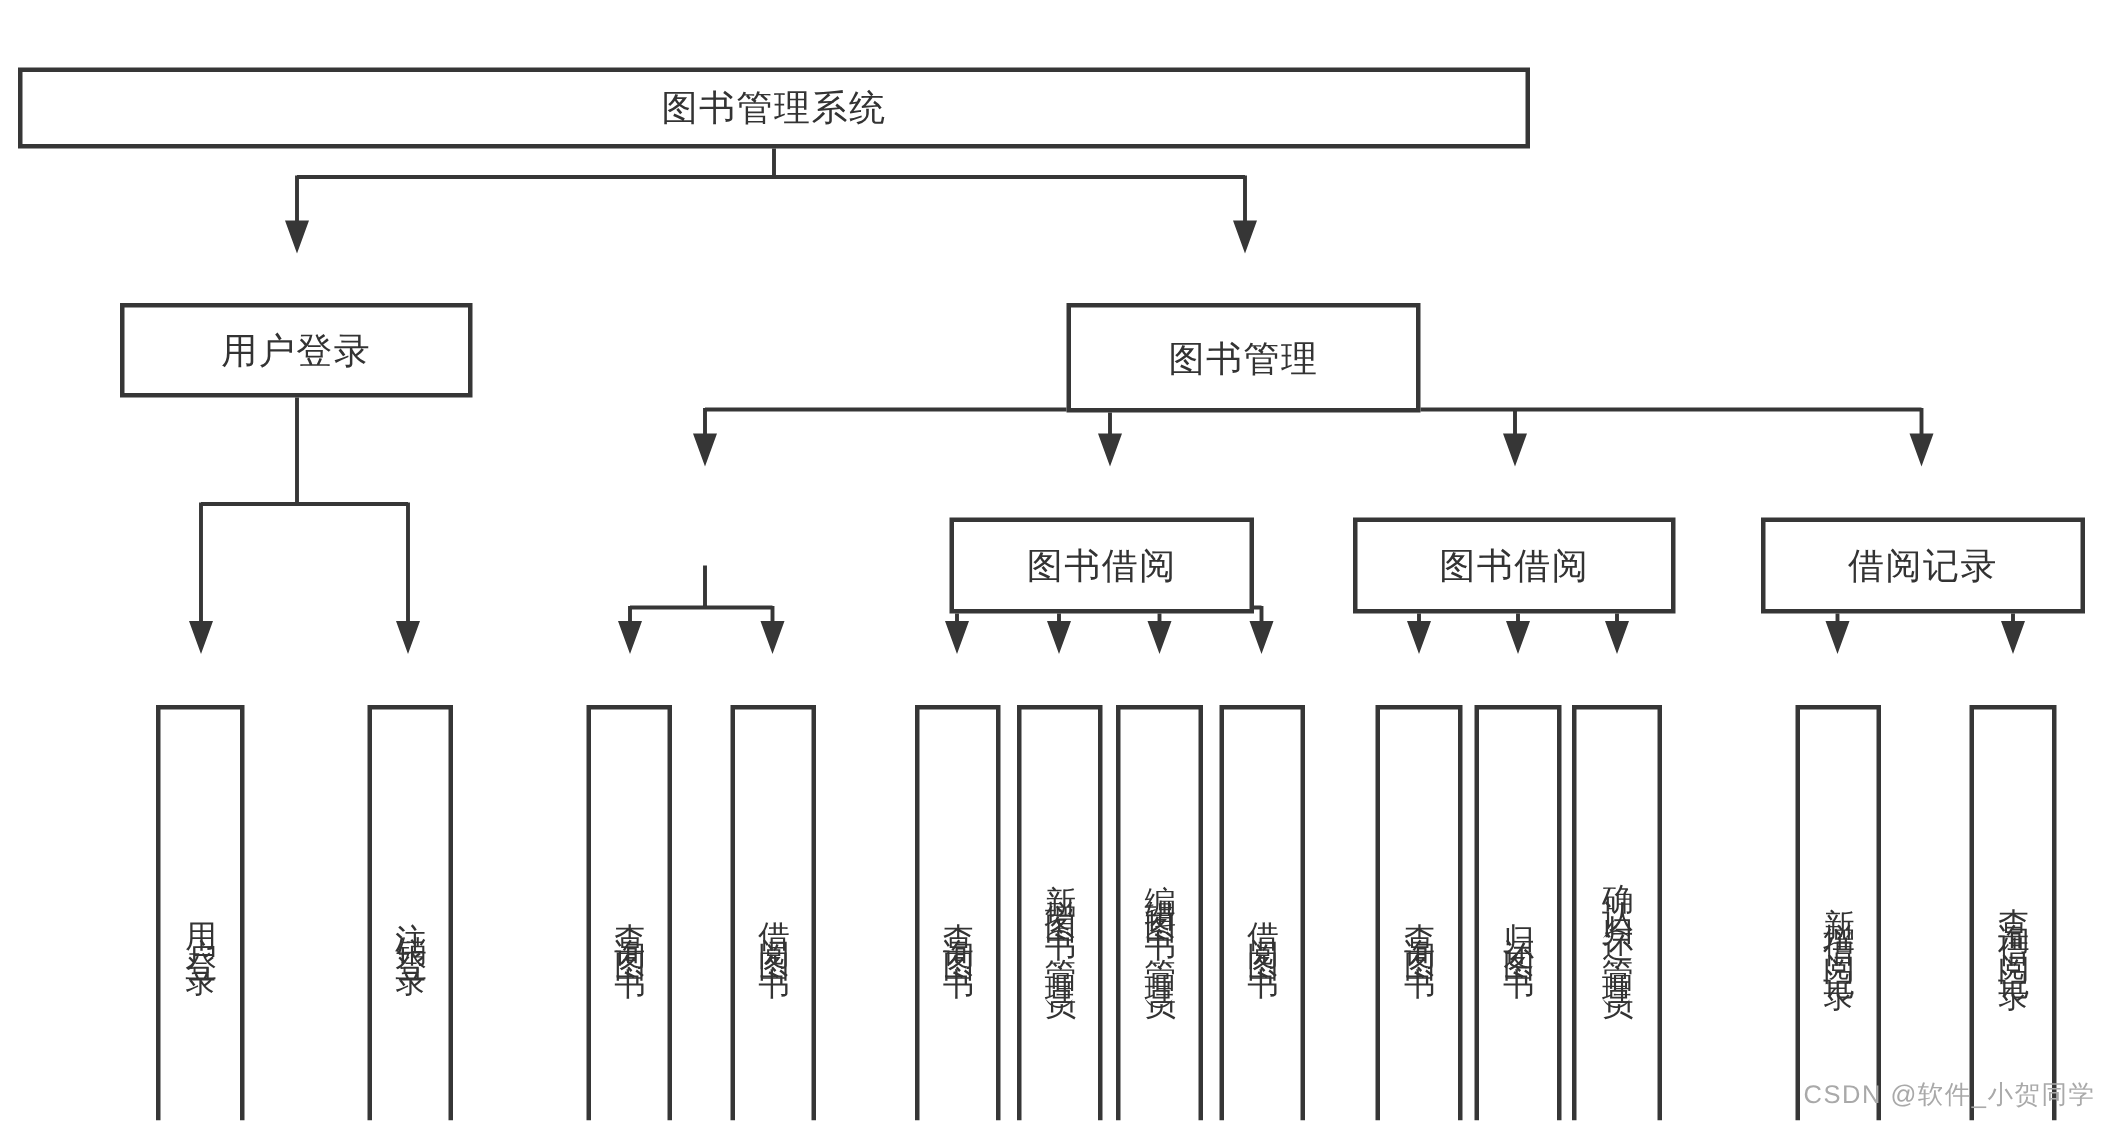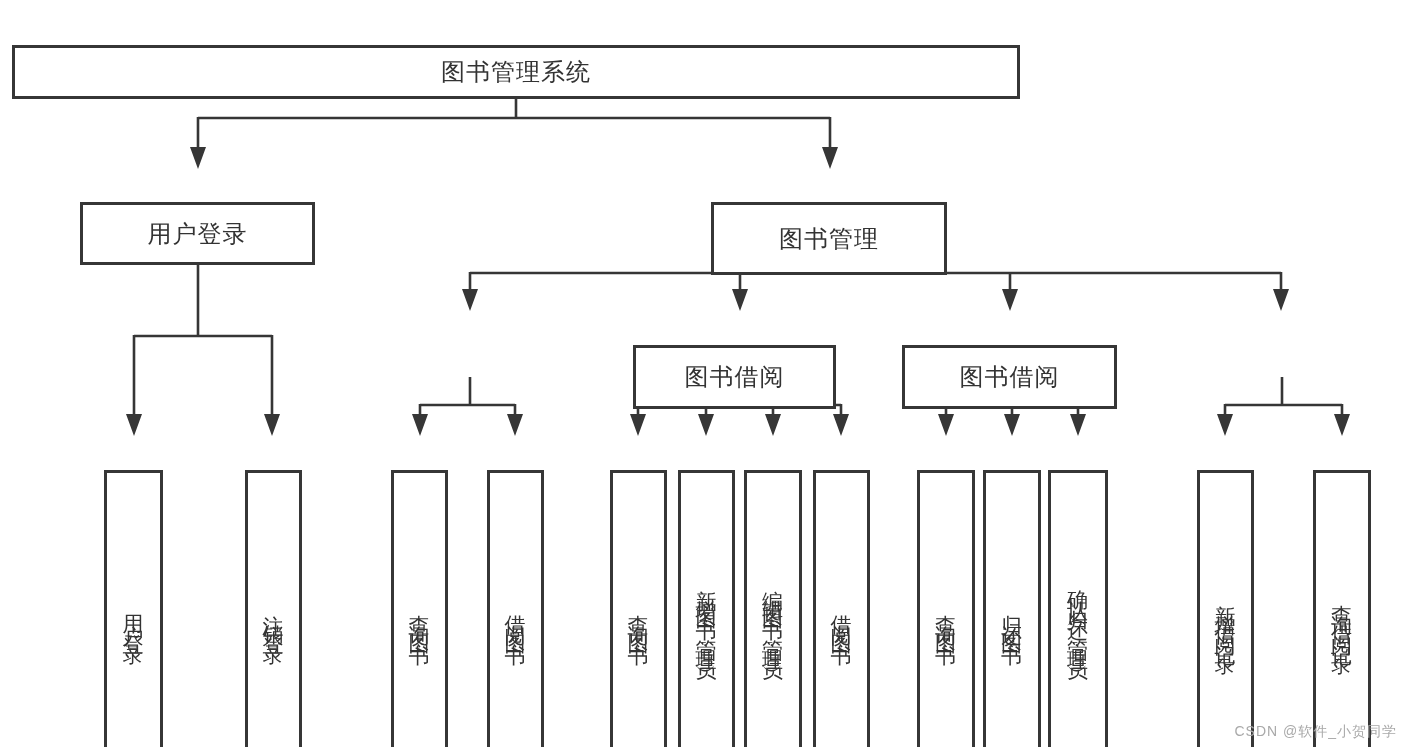--- a/index.html
+++ b/index.html
@@ -48,21 +48,21 @@
     writing-mode: vertical-lr;
     text-orientation: mixed;
     letter-spacing: 10px;
     line-height: 1;
     white-space: nowrap;
   }
   .watermark {
     position: absolute;
     right: 8px;
     bottom: 6px;
-    font-size: 14px;
+    font-size: 17px;
     color: #a9a9a9;
     letter-spacing: 1px;
     z-index: 5;
     white-space: nowrap;
   }
 </style>
 </head>
 <body>
 
 <div class="stage">
@@ -110,20 +110,23 @@
   <div class="node h" style="left:711px; top:170px; width:236px; height:73px;">
     <span>图书管理</span>
   </div>
 
   <div class="node h" style="left:633px; top:313px; width:203px; height:64px;">
     <span>图书借阅</span>
   </div>
   <div class="node h" style="left:902px; top:313px; width:215px; height:64px;">
     <span>图书借阅</span>
   </div>
+  <div class="node h" style="left:1174px; top:313px; width:216px; height:64px;">
+    <span>借阅记录</span>
+  </div>
 
   <div class="node v" style="left:104px; top:438px; width:59px; height:295px;">
     <span class="vtext">用户登录</span>
   </div>
   <div class="node v" style="left:245px; top:438px; width:57px; height:295px;">
     <span class="vtext">注销登录</span>
   </div>
 
   <div class="node v" style="left:391px; top:438px; width:57px; height:295px;">
     <span class="vtext">查询图书</span>

